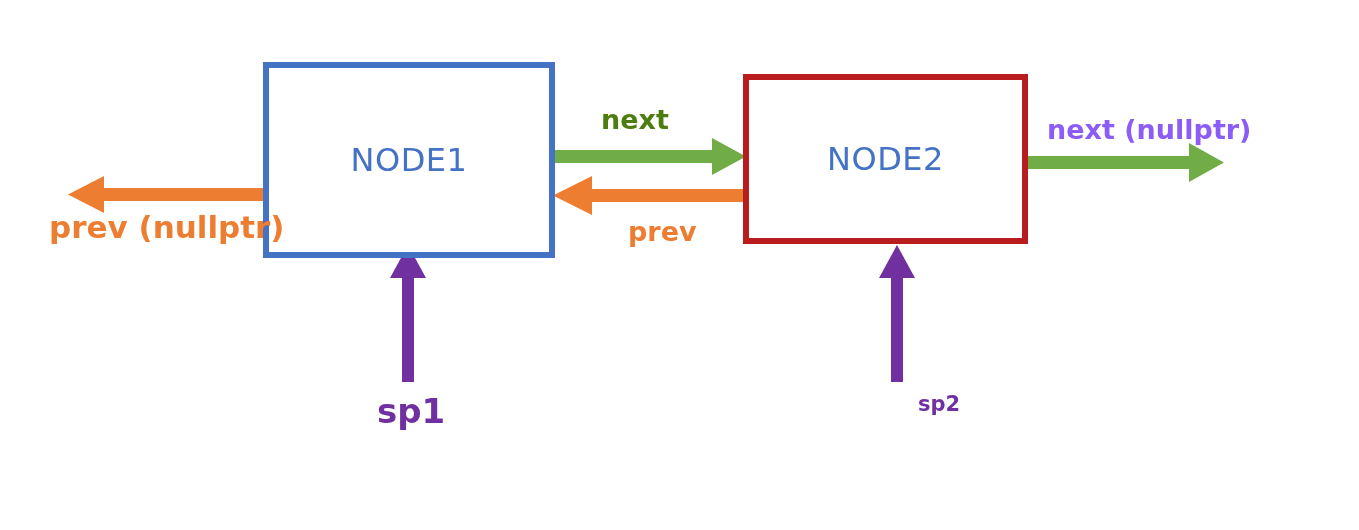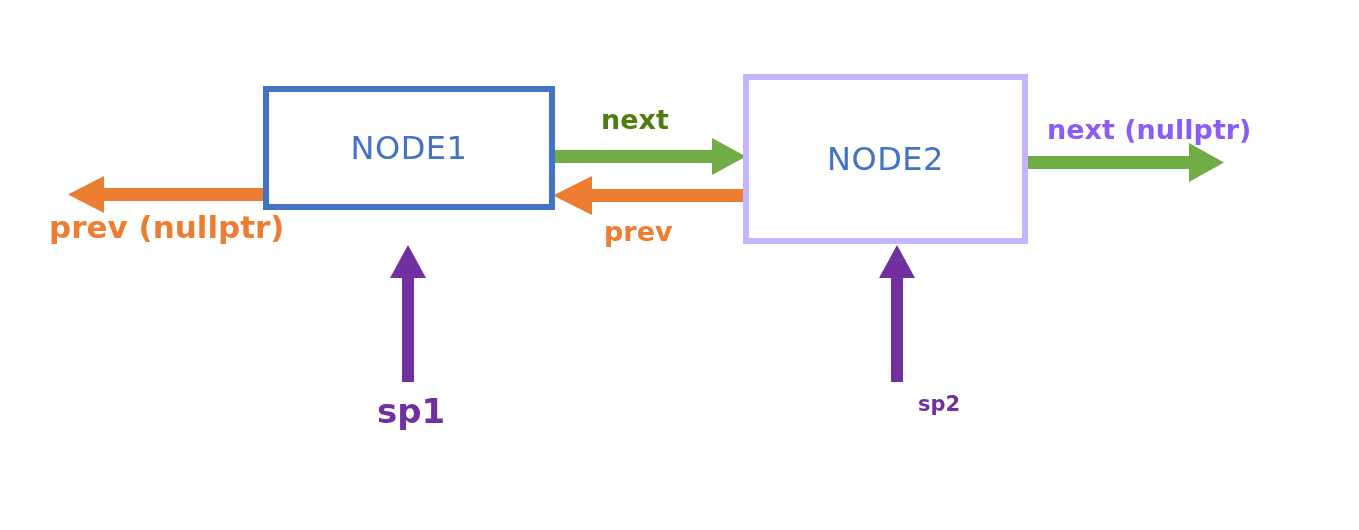--- a/index.html
+++ b/index.html
@@ -85,31 +85,31 @@
       <rect x="402" y="270" width="12" height="112" fill="#7030a0"></rect>
       <polygon points="408,245 390,278 426,278" fill="#7030a0"></polygon>
     </g>
 
     <g>
       <rect x="891" y="270" width="12" height="112" fill="#7030a0"></rect>
       <polygon points="897,245 879,278 915,278" fill="#7030a0"></polygon>
     </g>
   </svg>
 
-  <div class="node-box" style="left:263px; top:86px; width:292px; height:124px; border:6px solid #4472c4;">
+  <div class="node-box" style="left:263px; top:62px; width:292px; height:196px; border:6px solid #4472c4;">
     <span class="node-label" style="color:#4472c4;">NODE1</span>
   </div>
 
-  <div class="node-box" style="left:743px; top:74px; width:285px; height:170px; border:6px solid #c4b5fd;">
+  <div class="node-box" style="left:743px; top:74px; width:285px; height:170px; border:6px solid #b91c1c;">
     <span class="node-label" style="color:#4472c4;">NODE2</span>
   </div>
 
   <div class="edge-label lbl-next" style="color:#4d7c0f;">next</div>
 
-  <div class="edge-label lbl-prev" style="color:#ed7d31;">prev</div>
+  <div class="edge-label lbl-prev" style="color:#ed7d31;margin-left:24px;">prev</div>
 
   <div class="edge-label lbl-prev-null" style="color:#ed7d31;">prev (nullptr)</div>
 
   <div class="edge-label lbl-next-null" style="color:#8b5cf6;">next (nullptr)</div>
 
   <div class="edge-label lbl-sp1" style="color:#7030a0;">sp1</div>
 
   <div class="edge-label lbl-sp2" style="color:#7030a0;">sp2</div>
 
 </div>

